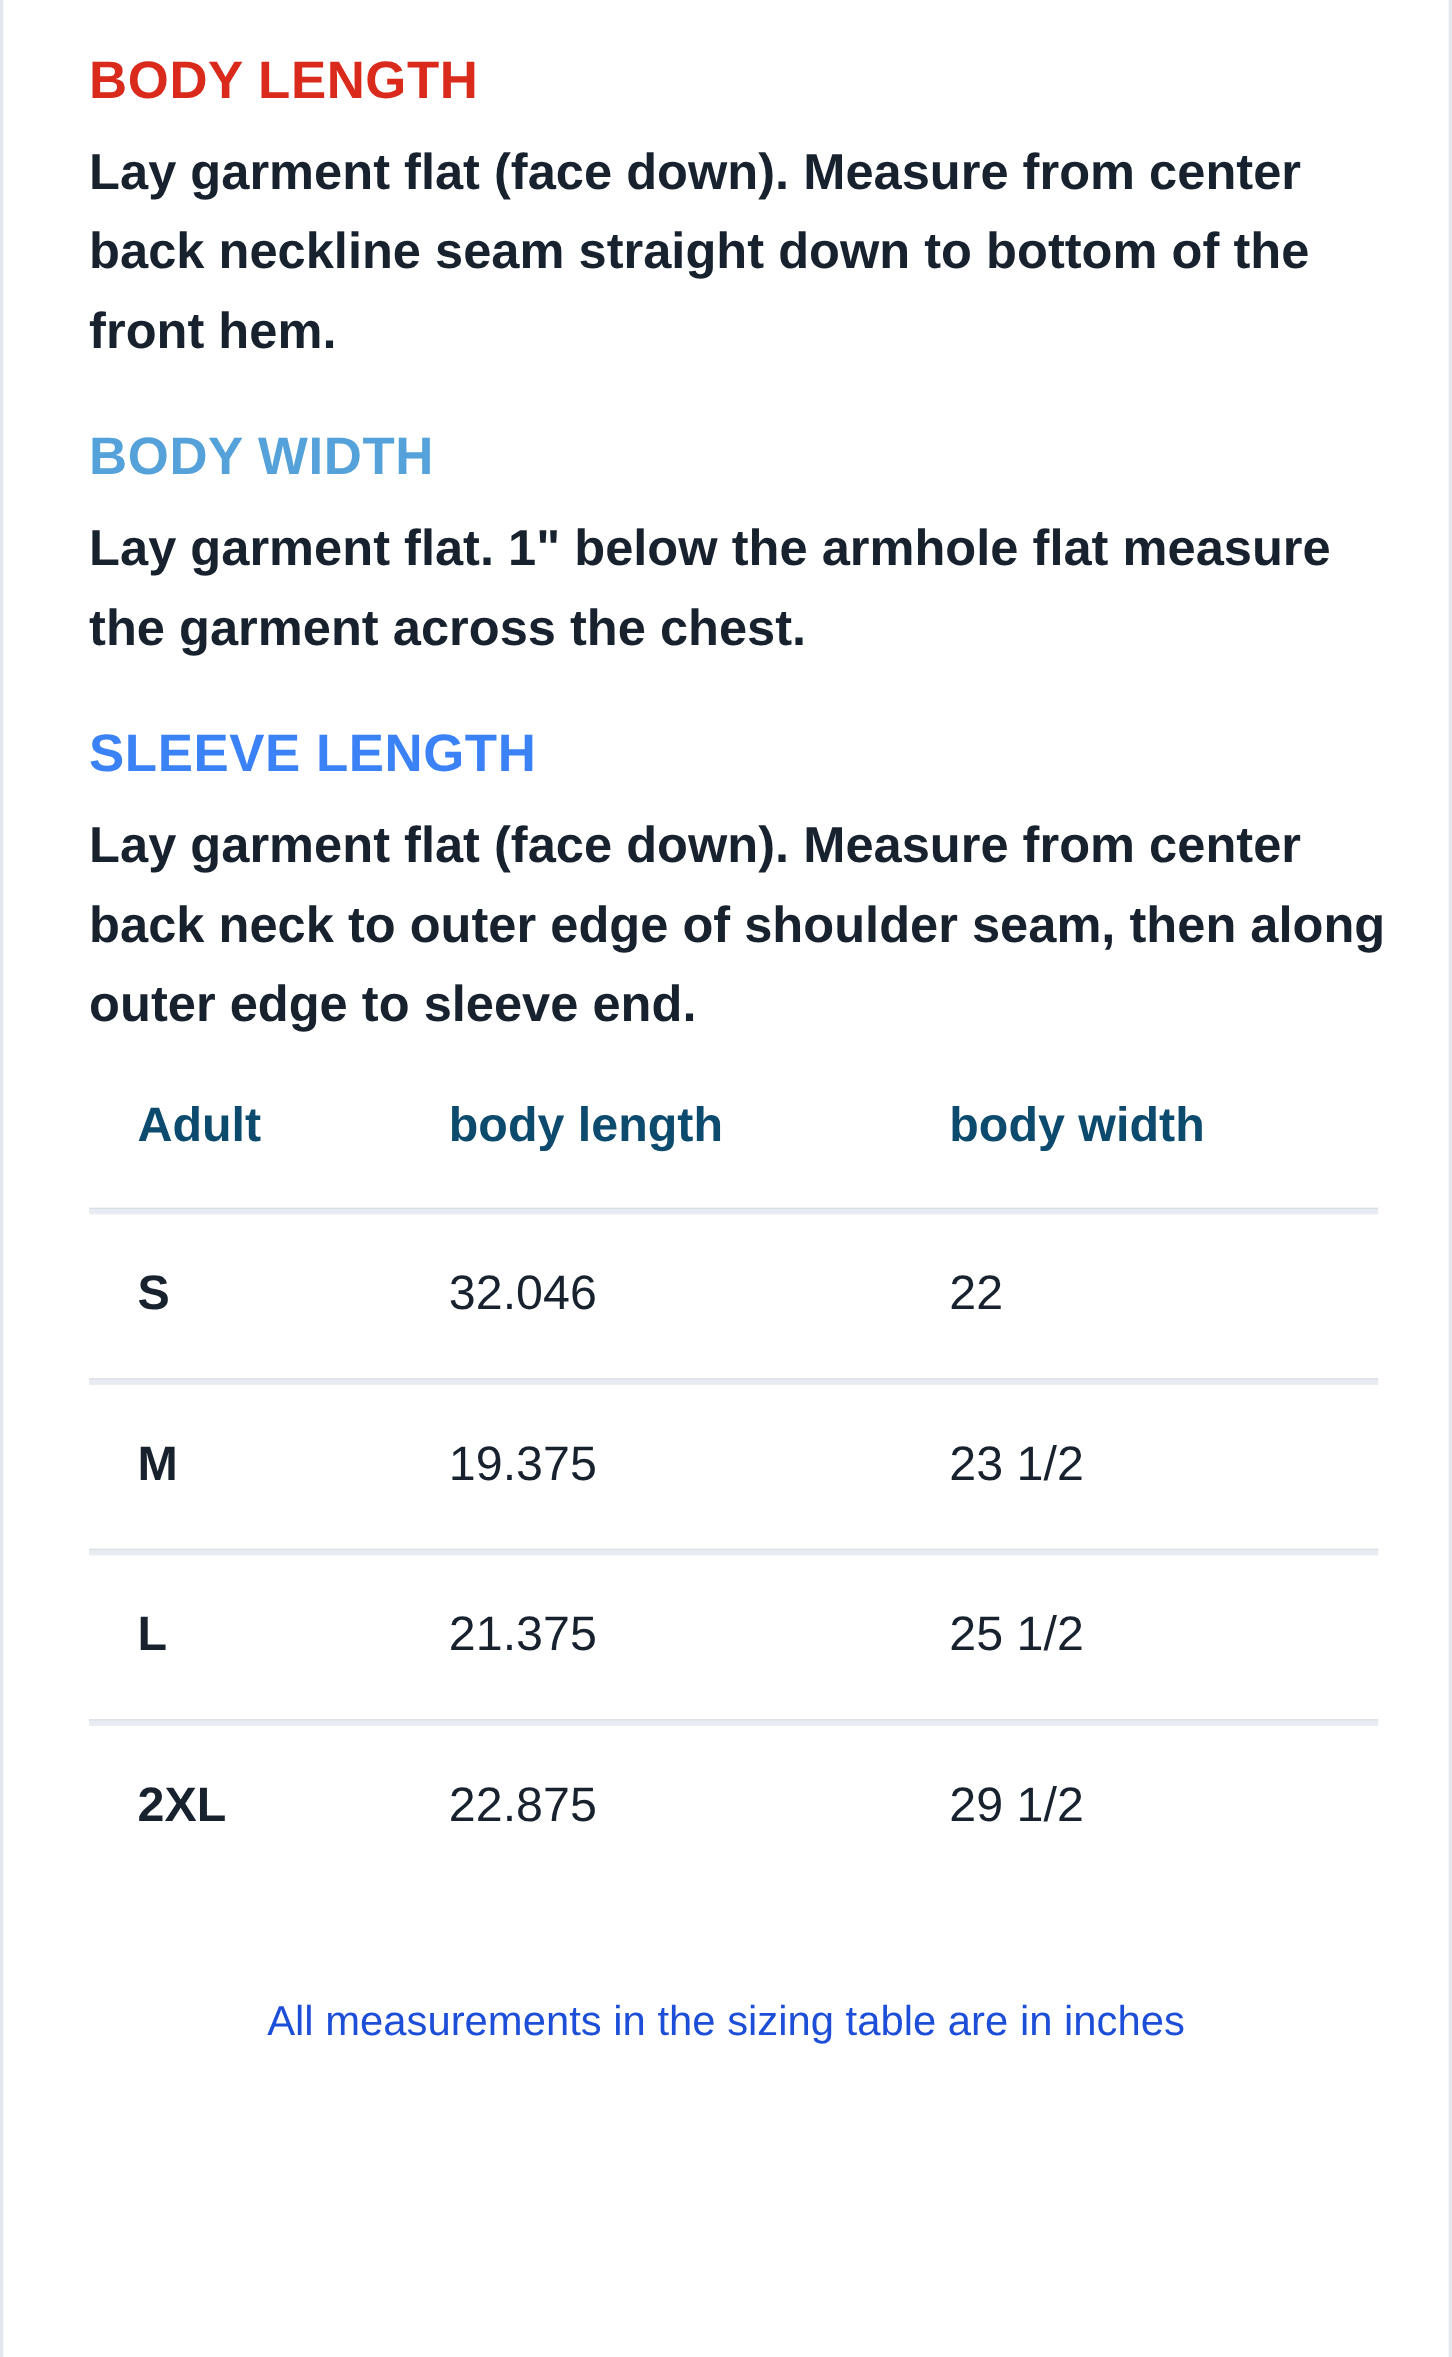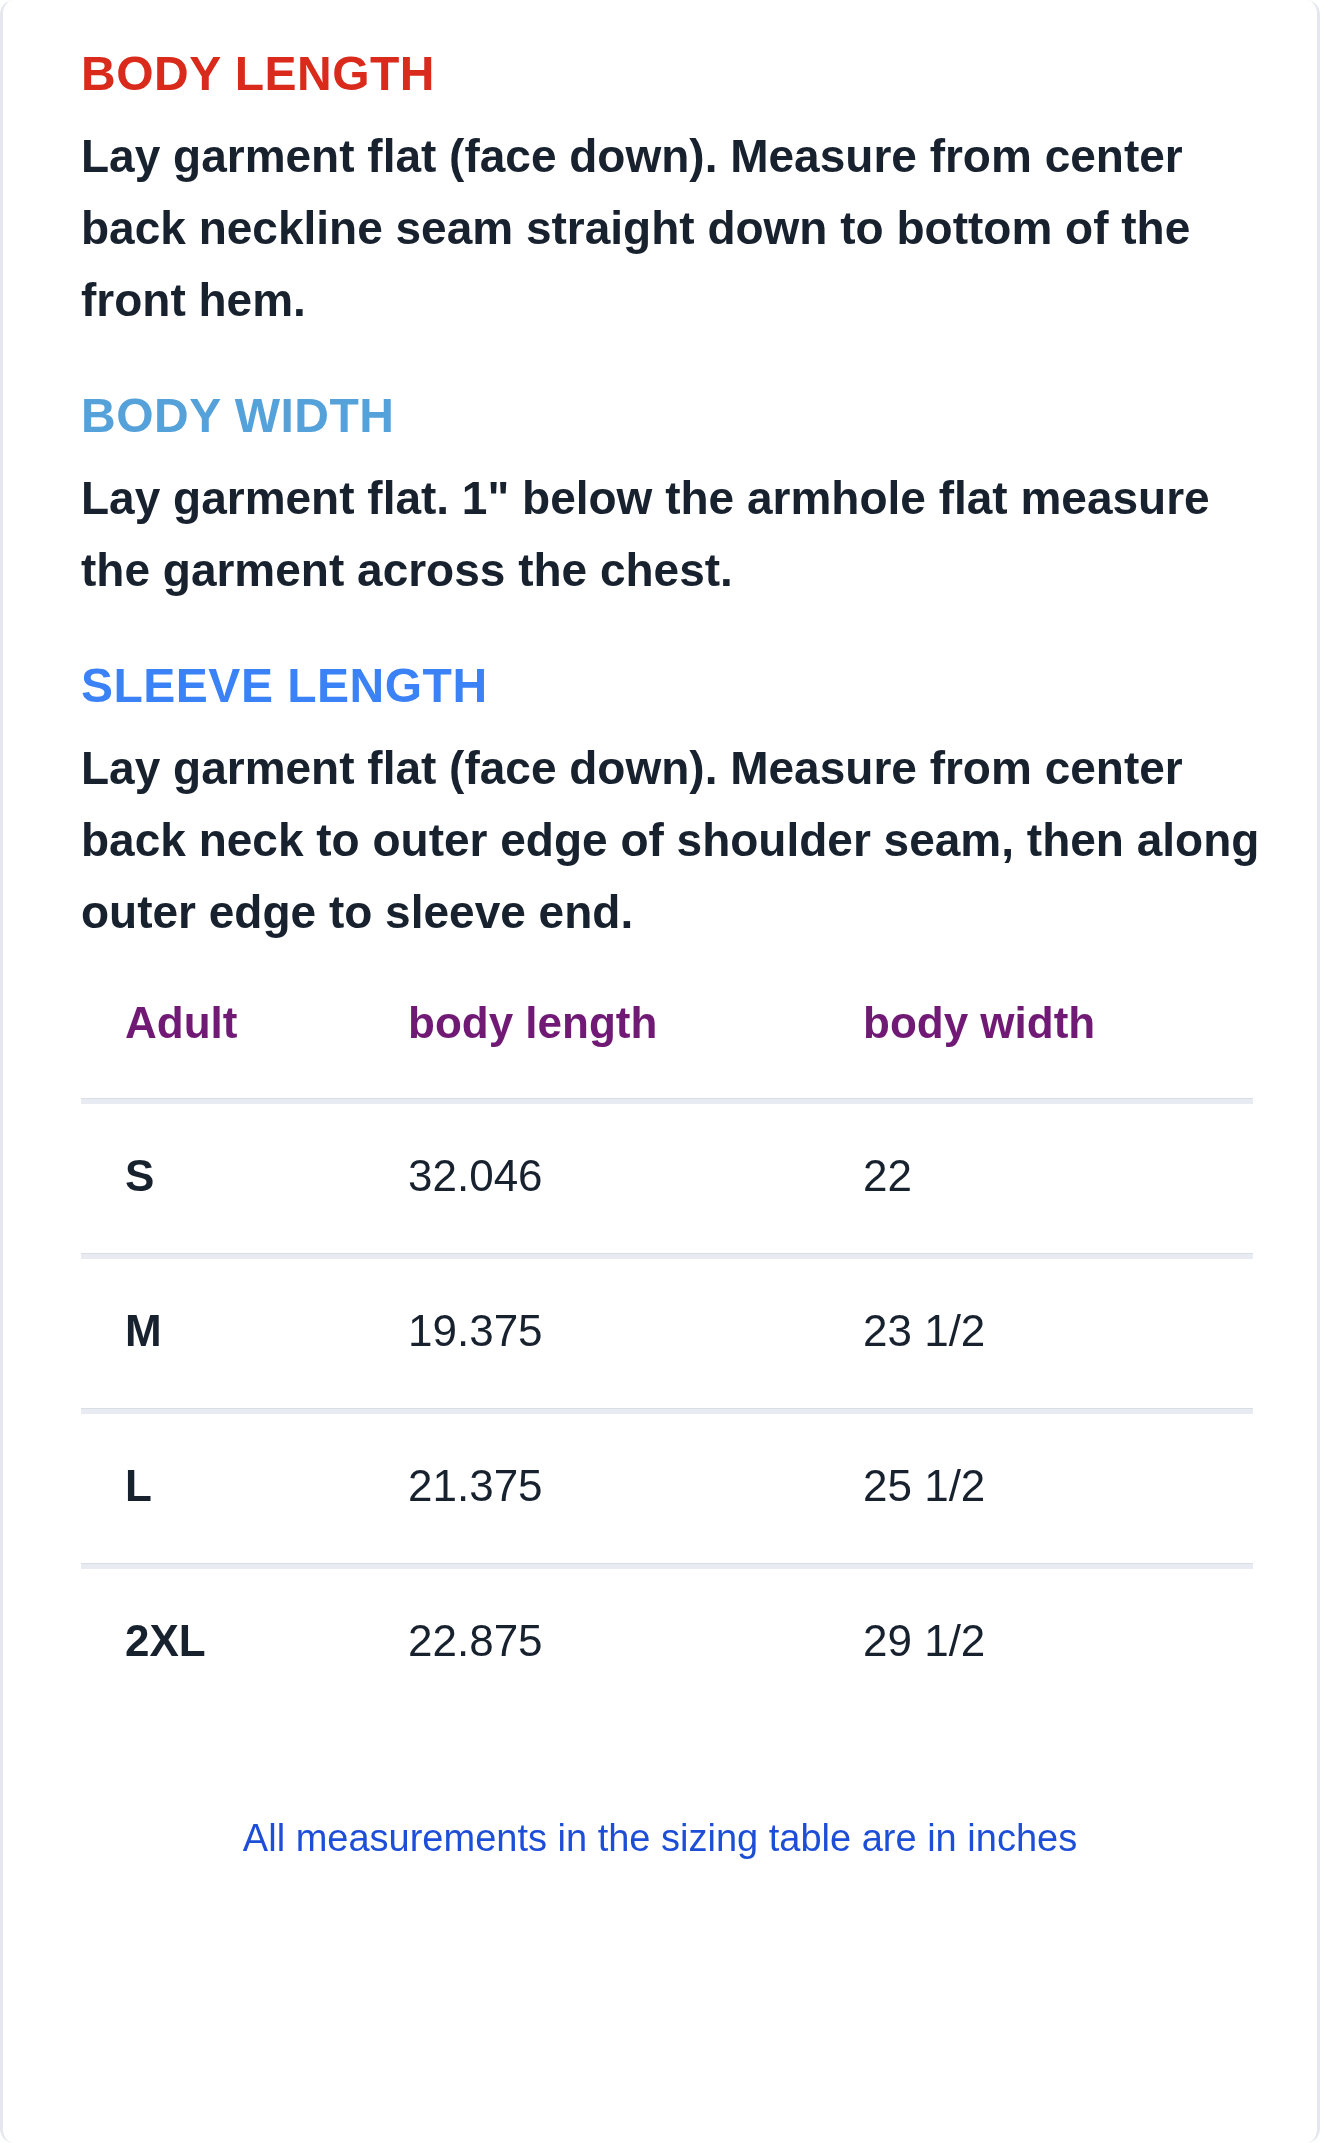--- a/index.html
+++ b/index.html
@@ -1,15 +1,15 @@
 <!DOCTYPE html>
 <html><head>
 <meta charset="utf-8">
 <style>
-  * { box-sizing: border-box; border-radius: 14px; }
+  * { box-sizing: border-box; }
   html, body { margin: 0; padding: 0; }
   body {
     width: 1320px;
     height: 2143px;
     background: #ffffff;
     font-family: "Liberation Sans", "DejaVu Sans", sans-serif;
     color: #18222f;
   }
   .page {
     width: 1320px;
@@ -50,21 +50,21 @@
     color: #131d2b;
   }
   .size-table { width: 1172px; }
   .t-head {
     display: grid;
     grid-template-columns: 327px 455px 1fr;
     align-items: center;
     height: 150px;
     font-size: 44px;
     font-weight: bold;
-    color: #701a75;
+    color: #0c4a6e;
   }
   .t-row {
     position: relative;
     display: grid;
     grid-template-columns: 327px 455px 1fr;
     align-items: center;
     height: 155px;
     font-size: 44px;
     color: #18222f;
   }

